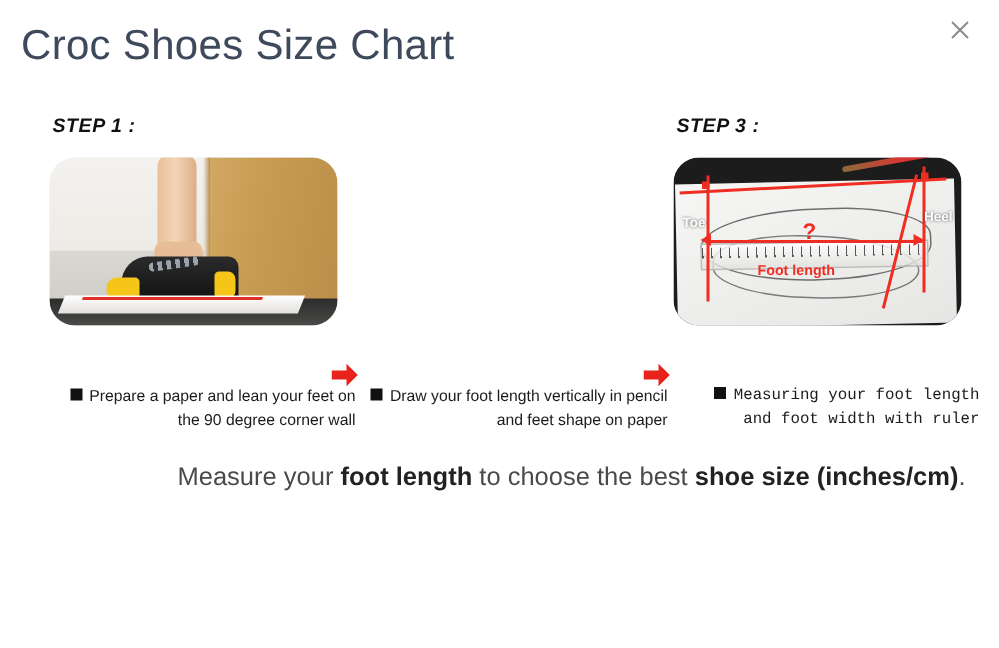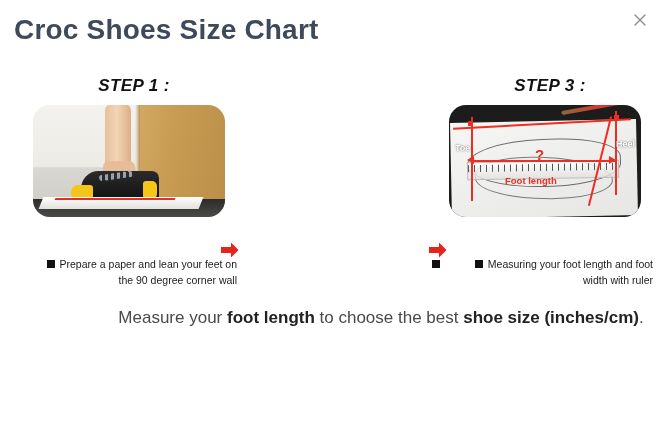--- a/index.html
+++ b/index.html
@@ -6,40 +6,40 @@
   body{
     width:666px;height:432px;overflow:hidden;background:#ffffff;
     font-family:"Liberation Sans",sans-serif;
     -webkit-font-smoothing:antialiased;
   }
   .modal{position:relative;width:666px;height:432px;background:#fff;}
 
   
   .page-title{
     position:absolute;left:14px;top:8px;
-    font-size:28px;font-weight:700;color:#3e4a5b;
+    font-size:28px;font-weight:400;color:#3e4a5b;
     letter-spacing:.2px;line-height:44px;white-space:nowrap;
   }
   .close-btn{
     position:absolute;right:12px;top:6px;width:28px;height:28px;
     cursor:pointer;background:none;border:0;padding:0;
   }
   .close-btn svg{display:block;width:28px;height:28px;}
 
   
   .steps{position:absolute;left:0;top:76px;width:666px;height:220px;}
   .step{position:absolute;top:0;width:200px;}
   .step-1{left:33px;}
   .step-2{left:241px;}
   .step-3{left:449px;}
 
   .step-label{
     font-family:"Liberation Sans",sans-serif;
-    font-style:italic;font-weight:bold;font-size:17px;color:#111;
-    letter-spacing:.4px;margin:0 0 9px 2px;height:20px;text-align:center;
+    font-style:italic;font-weight:bold;font-size:13px;color:#111;
+    letter-spacing:.4px;margin:0 0 9px 2px;height:20px;
   }
 
   .photo{
     position:relative;width:192px;height:112px;border-radius:17px;
     overflow:hidden;background:#efefe9;
   }
 
   
   .p1-bg{position:absolute;inset:0;background:
       linear-gradient(180deg,#f4f2ee 0%,#ecebe6 55%,#d9d7d2 56%,#cdcbc6 100%);}
@@ -153,21 +153,21 @@
 
   
   .caption{
     position:absolute;top:256px;width:200px;
     font-size:10.5px;line-height:16px;color:#1b1b1b;
     font-family:"Liberation Sans",sans-serif;
     text-align:right;
   }
   .cap-1{left:37px;}
   .cap-2{left:245px;}
-  .cap-3{left:453px;}
+  .cap-3{left:453px;font-family:Liberation Mono, monospace;}
   .bullet{display:inline-block;width:8px;height:8px;background:#111;
       margin-right:5px;vertical-align:baseline;}
 
   
   .measure-line{
     position:absolute;left:0;top:306px;width:666px;text-align:center;
     font-size:17px;color:#4a4a4a;line-height:24px;padding-left:48px;
   }
   .measure-line b{color:#222;font-weight:bold;}
   .comfort-line{
@@ -246,21 +246,21 @@
         <path d="M0 5 H10 V0.5 L17.5 8 L10 15.5 V11 H0 Z" fill="#e8231b"></path>
       </svg>
     </div>
 
   </div>
 
   <div class="caption cap-1">
     <span class="bullet"></span><span>Prepare a paper and lean your feet on the 90 degree corner wall</span>
   </div>
   <div class="caption cap-2">
-    <span class="bullet"></span>
+    <span class="bullet"></span><span>Draw your foot length vertically in pencil and feet shape on paper</span>
   </div>
   <div class="caption cap-3">
     <span class="bullet"></span><span>Measuring your foot length and foot width with ruler</span>
   </div>
 
   <div class="measure-line">
     <span>Measure your </span><b>foot length</b><span> to choose the best </span><b>shoe size (inches/cm)</b><span>.</span>
   </div>
 
 

